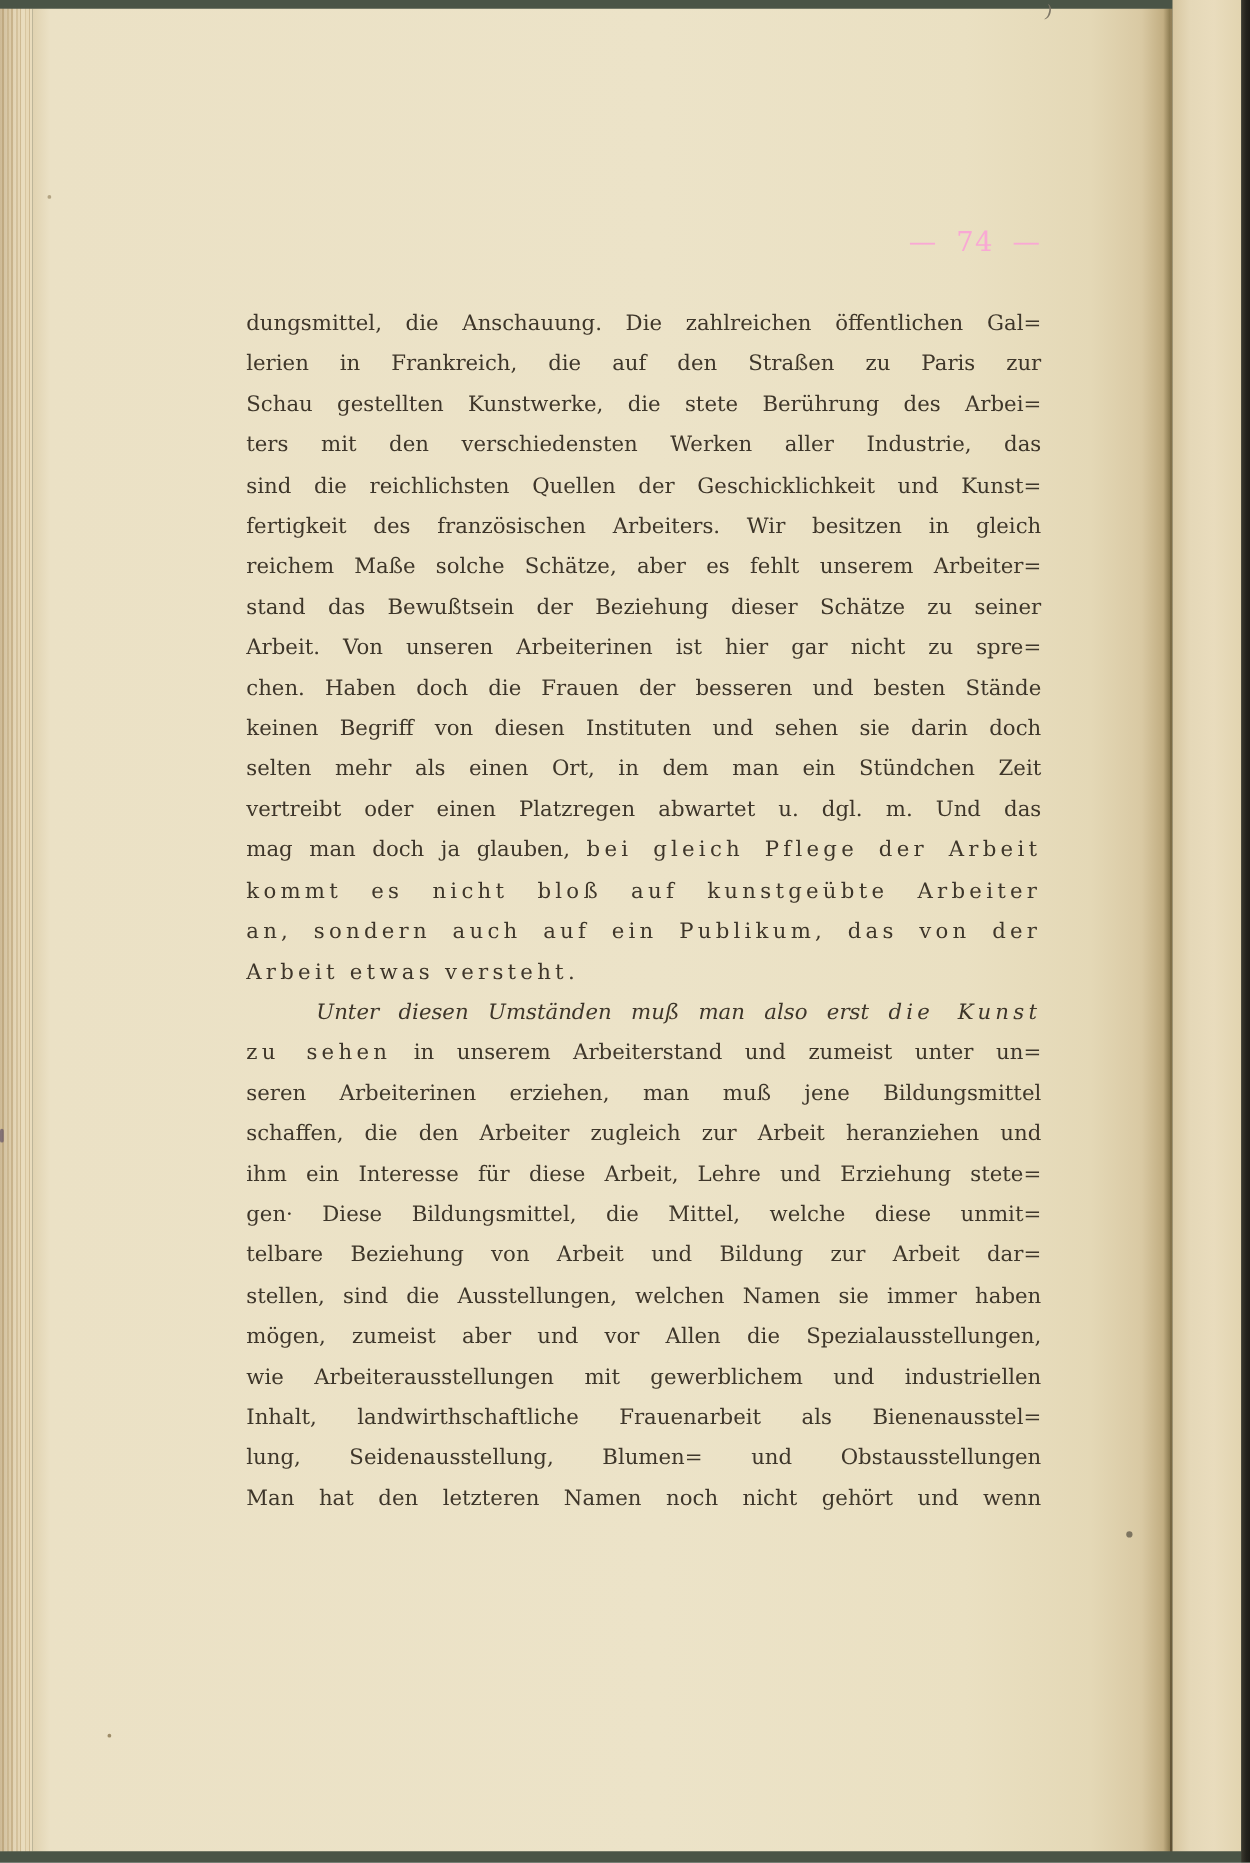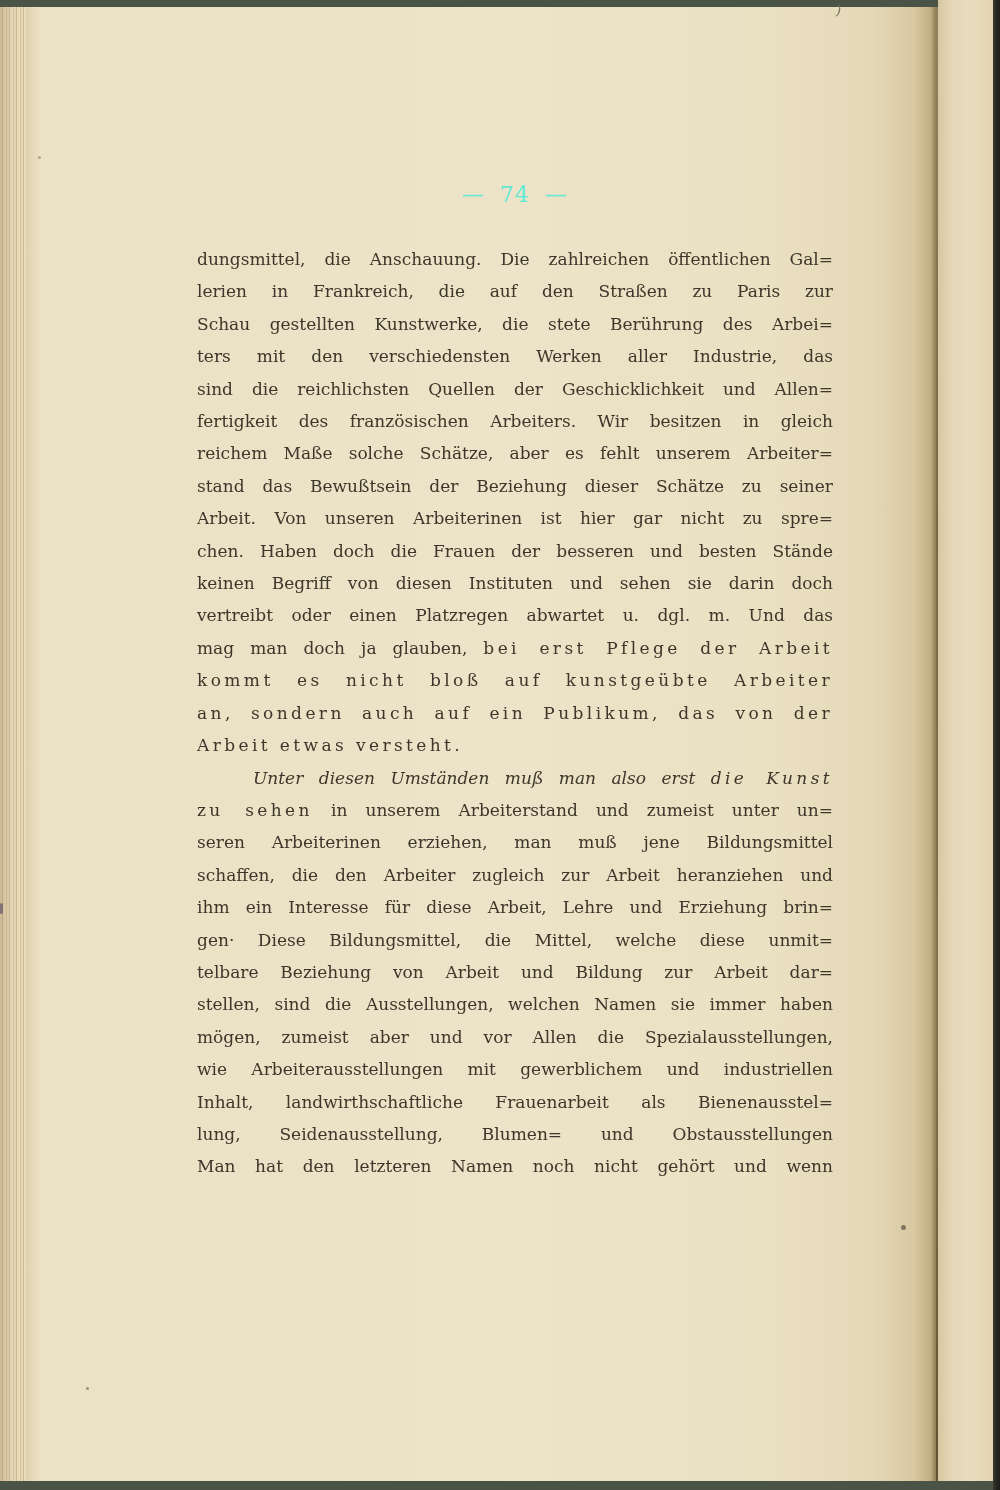--- a/index.html
+++ b/index.html
@@ -32,21 +32,21 @@
     position:absolute;right:7px;top:0;width:55px;height:1481px;
     background:linear-gradient(90deg,#d8c7a1 0,#e5d8b8 26%,#e9dcbd 60%,#e2d4b0 100%);
   }
   .right-dark-edge{
     position:absolute;right:0;top:0;width:7px;height:100%;
     background:linear-gradient(90deg,#3a382e 0,#23221c 60%,#1d1c17 100%);
   }
   
   .page-header{
     position:absolute;left:197px;top:182px;width:636px;
-    text-align:center;font-size:22px;color:#5eead4;letter-spacing:1px;
+    text-align:right;font-size:22px;color:#f9a8d4;letter-spacing:1px;
   }
   .page-header .num{margin:0 15px;}
   
   .text-block{
     position:absolute;left:197px;top:243px;width:636px;
     color:#3e362a;font-size:17px;line-height:32.4px;
     text-justify:inter-word;
   }
   .line{text-align:justify;text-align-last:justify;}
   .line.left{text-align:left;text-align-last:left;}
@@ -81,37 +81,38 @@
 
   <div class="page-header">
     <span class="dash">—</span><span class="num">74</span><span class="dash">—</span>
   </div>
 
   <div class="text-block">
       <div class="line"><span>dungsmittel, die Anschauung. Die zahlreichen öffentlichen Gal=</span></div>
       <div class="line"><span>lerien in Frankreich, die auf den Straßen zu Paris zur</span></div>
       <div class="line"><span>Schau gestellten Kunstwerke, die stete Berührung des Arbei=</span></div>
       <div class="line"><span>ters mit den verschiedensten Werken aller Industrie, das</span></div>
-      <div class="line"><span>sind die reichlichsten Quellen der Geschicklichkeit und Allen=</span></div>
+      <div class="line"><span>sind die reichlichsten Quellen der Geschicklichkeit und Kunst=</span></div>
       <div class="line"><span>fertigkeit des französischen Arbeiters. Wir besitzen in gleich</span></div>
       <div class="line"><span>reichem Maße solche Schätze, aber es fehlt unserem Arbeiter=</span></div>
       <div class="line"><span>stand das Bewußtsein der Beziehung dieser Schätze zu seiner</span></div>
       <div class="line"><span>Arbeit. Von unseren Arbeiterinen ist hier gar nicht zu spre=</span></div>
       <div class="line"><span>chen. Haben doch die Frauen der besseren und besten Stände</span></div>
       <div class="line"><span>keinen Begriff von diesen Instituten und sehen sie darin doch</span></div>
+      <div class="line"><span>selten mehr als einen Ort, in dem man ein Stündchen Zeit</span></div>
       <div class="line"><span>vertreibt oder einen Platzregen abwartet u. dgl. m. Und das</span></div>
-      <div class="line"><span>mag man doch ja glauben, </span><span class="sp">bei erst Pflege der Arbeit</span></div>
+      <div class="line"><span>mag man doch ja glauben, </span><span class="sp">bei gleich Pflege der Arbeit</span></div>
       <div class="line"><span class="sp">kommt es nicht bloß auf kunstgeübte Arbeiter</span></div>
       <div class="line"><span class="sp">an, sondern auch auf ein Publikum, das von der</span></div>
       <div class="line left"><span class="sp">Arbeit etwas versteht.</span></div>
       <div class="line indent"><span>Unter diesen Umständen muß man also erst </span><span class="sp">die Kunst</span></div>
       <div class="line"><span class="sp">zu sehen</span><span> in unserem Arbeiterstand und zumeist unter un=</span></div>
       <div class="line"><span>seren Arbeiterinen erziehen, man muß jene Bildungsmittel</span></div>
       <div class="line"><span>schaffen, die den Arbeiter zugleich zur Arbeit heranziehen und</span></div>
-      <div class="line"><span>ihm ein Interesse für diese Arbeit, Lehre und Erziehung brin=</span></div>
+      <div class="line"><span>ihm ein Interesse für diese Arbeit, Lehre und Erziehung stete=</span></div>
       <div class="line"><span>gen· Diese Bildungsmittel, die Mittel, welche diese unmit=</span></div>
       <div class="line"><span>telbare Beziehung von Arbeit und Bildung zur Arbeit dar=</span></div>
       <div class="line"><span>stellen, sind die Ausstellungen, welchen Namen sie immer haben</span></div>
       <div class="line"><span>mögen, zumeist aber und vor Allen die Spezialausstellungen,</span></div>
       <div class="line"><span>wie Arbeiterausstellungen mit gewerblichem und industriellen</span></div>
       <div class="line"><span>Inhalt, landwirthschaftliche Frauenarbeit als Bienenausstel=</span></div>
       <div class="line"><span>lung, Seidenausstellung, Blumen= und Obstausstellungen</span></div>
       <div class="line"><span>Man hat den letzteren Namen noch nicht gehört und wenn</span></div>
     </div>
 </div>

